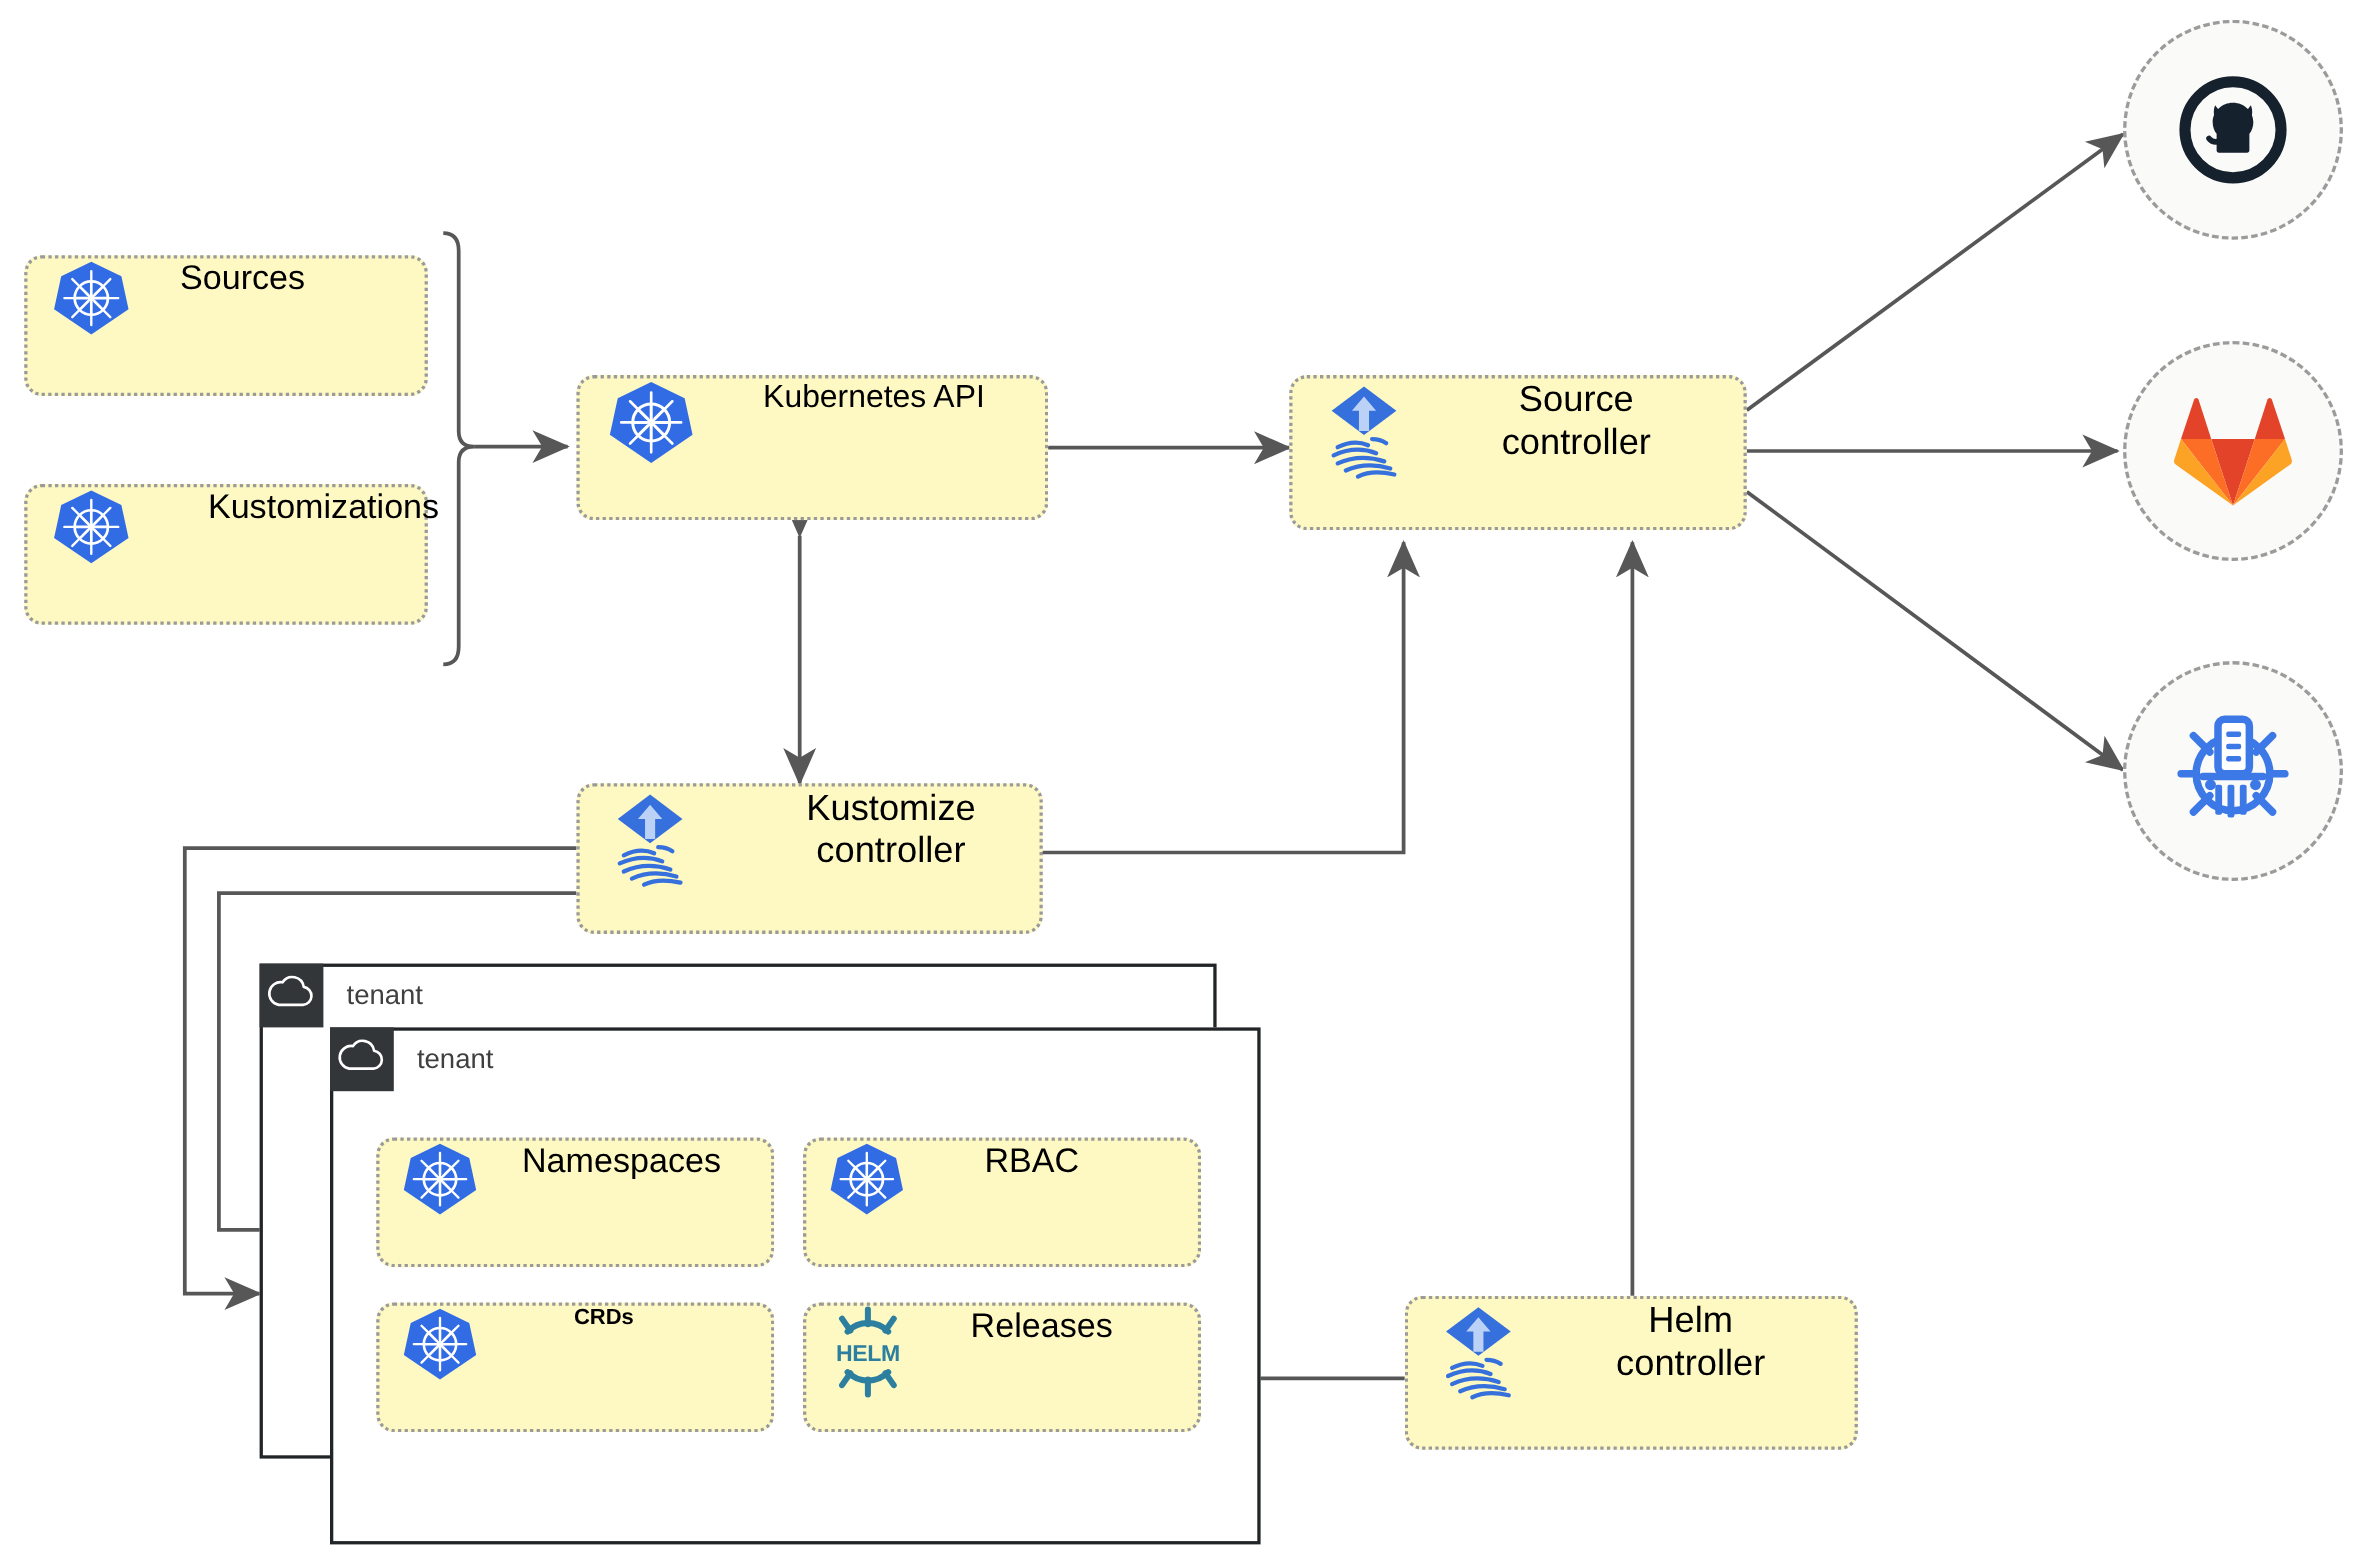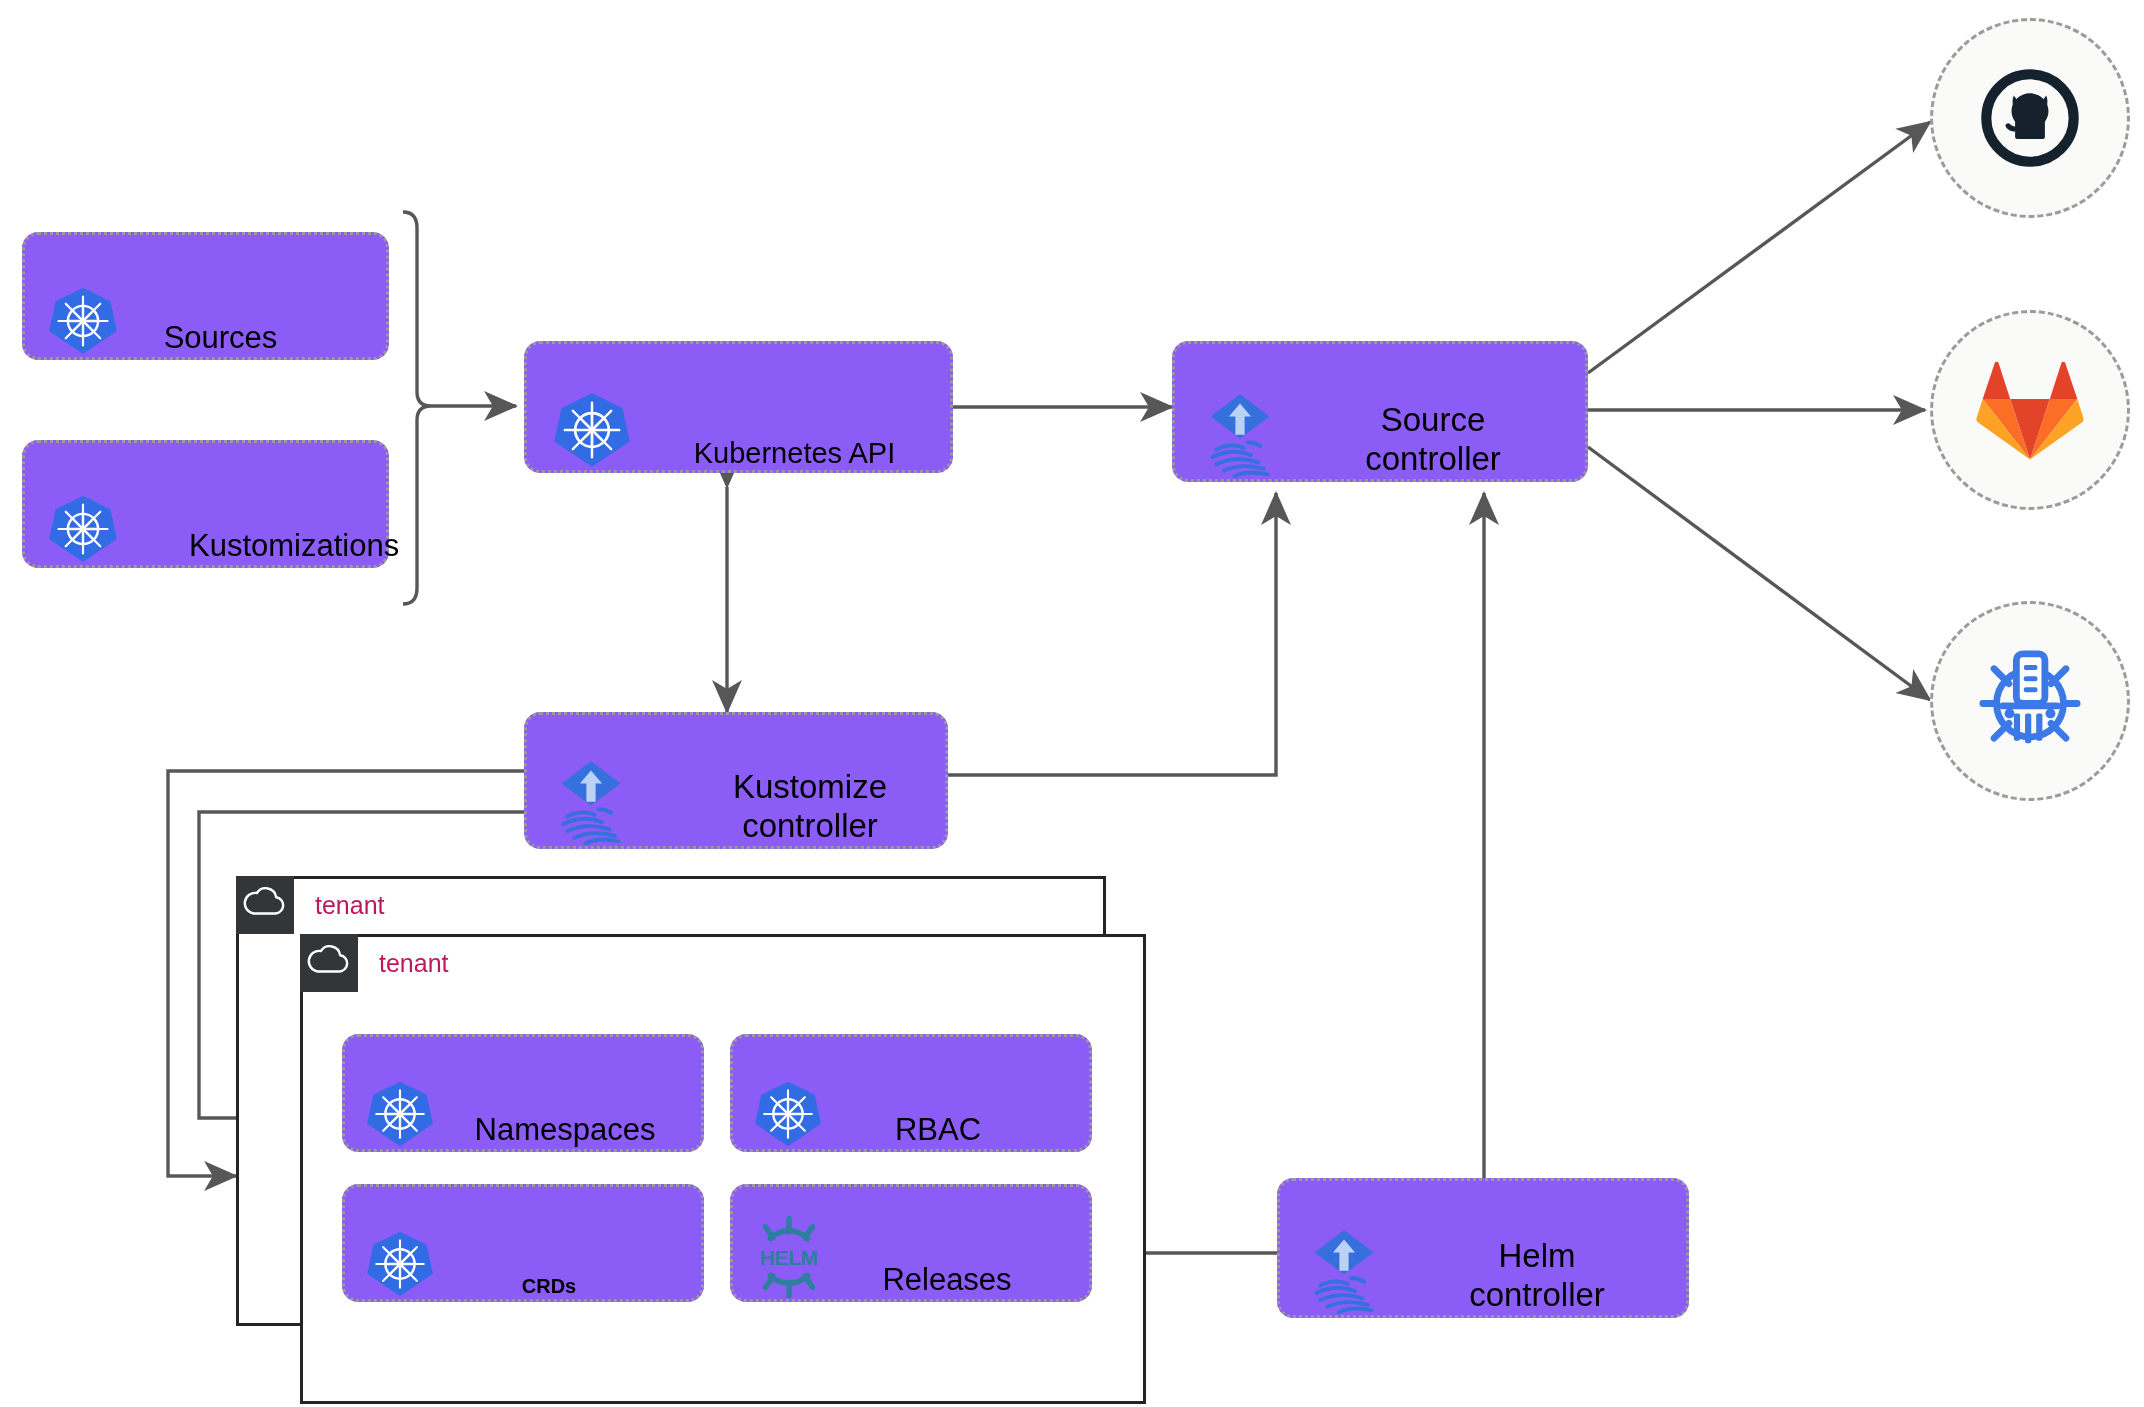--- a/index.html
+++ b/index.html
@@ -3,25 +3,25 @@
 <meta charset="utf-8">
 <style>
   html,body{margin:0;padding:0;background:#ffffff;}
   body{font-family:"Liberation Sans","DejaVu Sans",sans-serif;}
   #stage{position:relative;width:2144px;height:1407px;background:#fff;overflow:hidden;}
   #edges{position:absolute;left:0;top:0;width:2144px;height:1407px;pointer-events:none;}
 
   
   .node{
     position:absolute;
-    background:#8b5cf6;
+    background:#fef9c3;
     border:3px dotted #9a9a9a;
     border-radius:16px;
     display:flex;
-    align-items:flex-end;
+    align-items:flex-start;
     box-sizing:border-box;
   }
   .node .ico{flex:0 0 auto;display:flex;align-items:center;justify-content:center;}
   .node .lbl{
     flex:1 1 auto;
     text-align:center;
     color:#000;
     line-height:1.18;
     white-space:pre-line;
   }
@@ -41,21 +41,21 @@
     position:absolute;
     background:#ffffff;
     border:3px solid #222527;
     box-sizing:border-box;
   }
   .tenant .hdrbar{
     position:absolute;left:-3px;top:-3px;height:58px;background:#333638;width:58px;
   }
   .tenant .ttl{
     position:absolute;left:62px;top:-3px;height:58px;display:flex;align-items:center;
-    font-size:25px;color:#be185d;padding-left:14px;white-space:nowrap;
+    font-size:25px;color:#404040;padding-left:14px;white-space:nowrap;
   }
 </style>
 </head>
 <body>
 
 <div id="stage">
 
   <svg id="edges" viewBox="0 0 2144 1407">
     <defs>
       <marker id="ah" markerWidth="11" markerHeight="11" refX="9.4" refY="5" orient="auto" markerUnits="strokeWidth">

